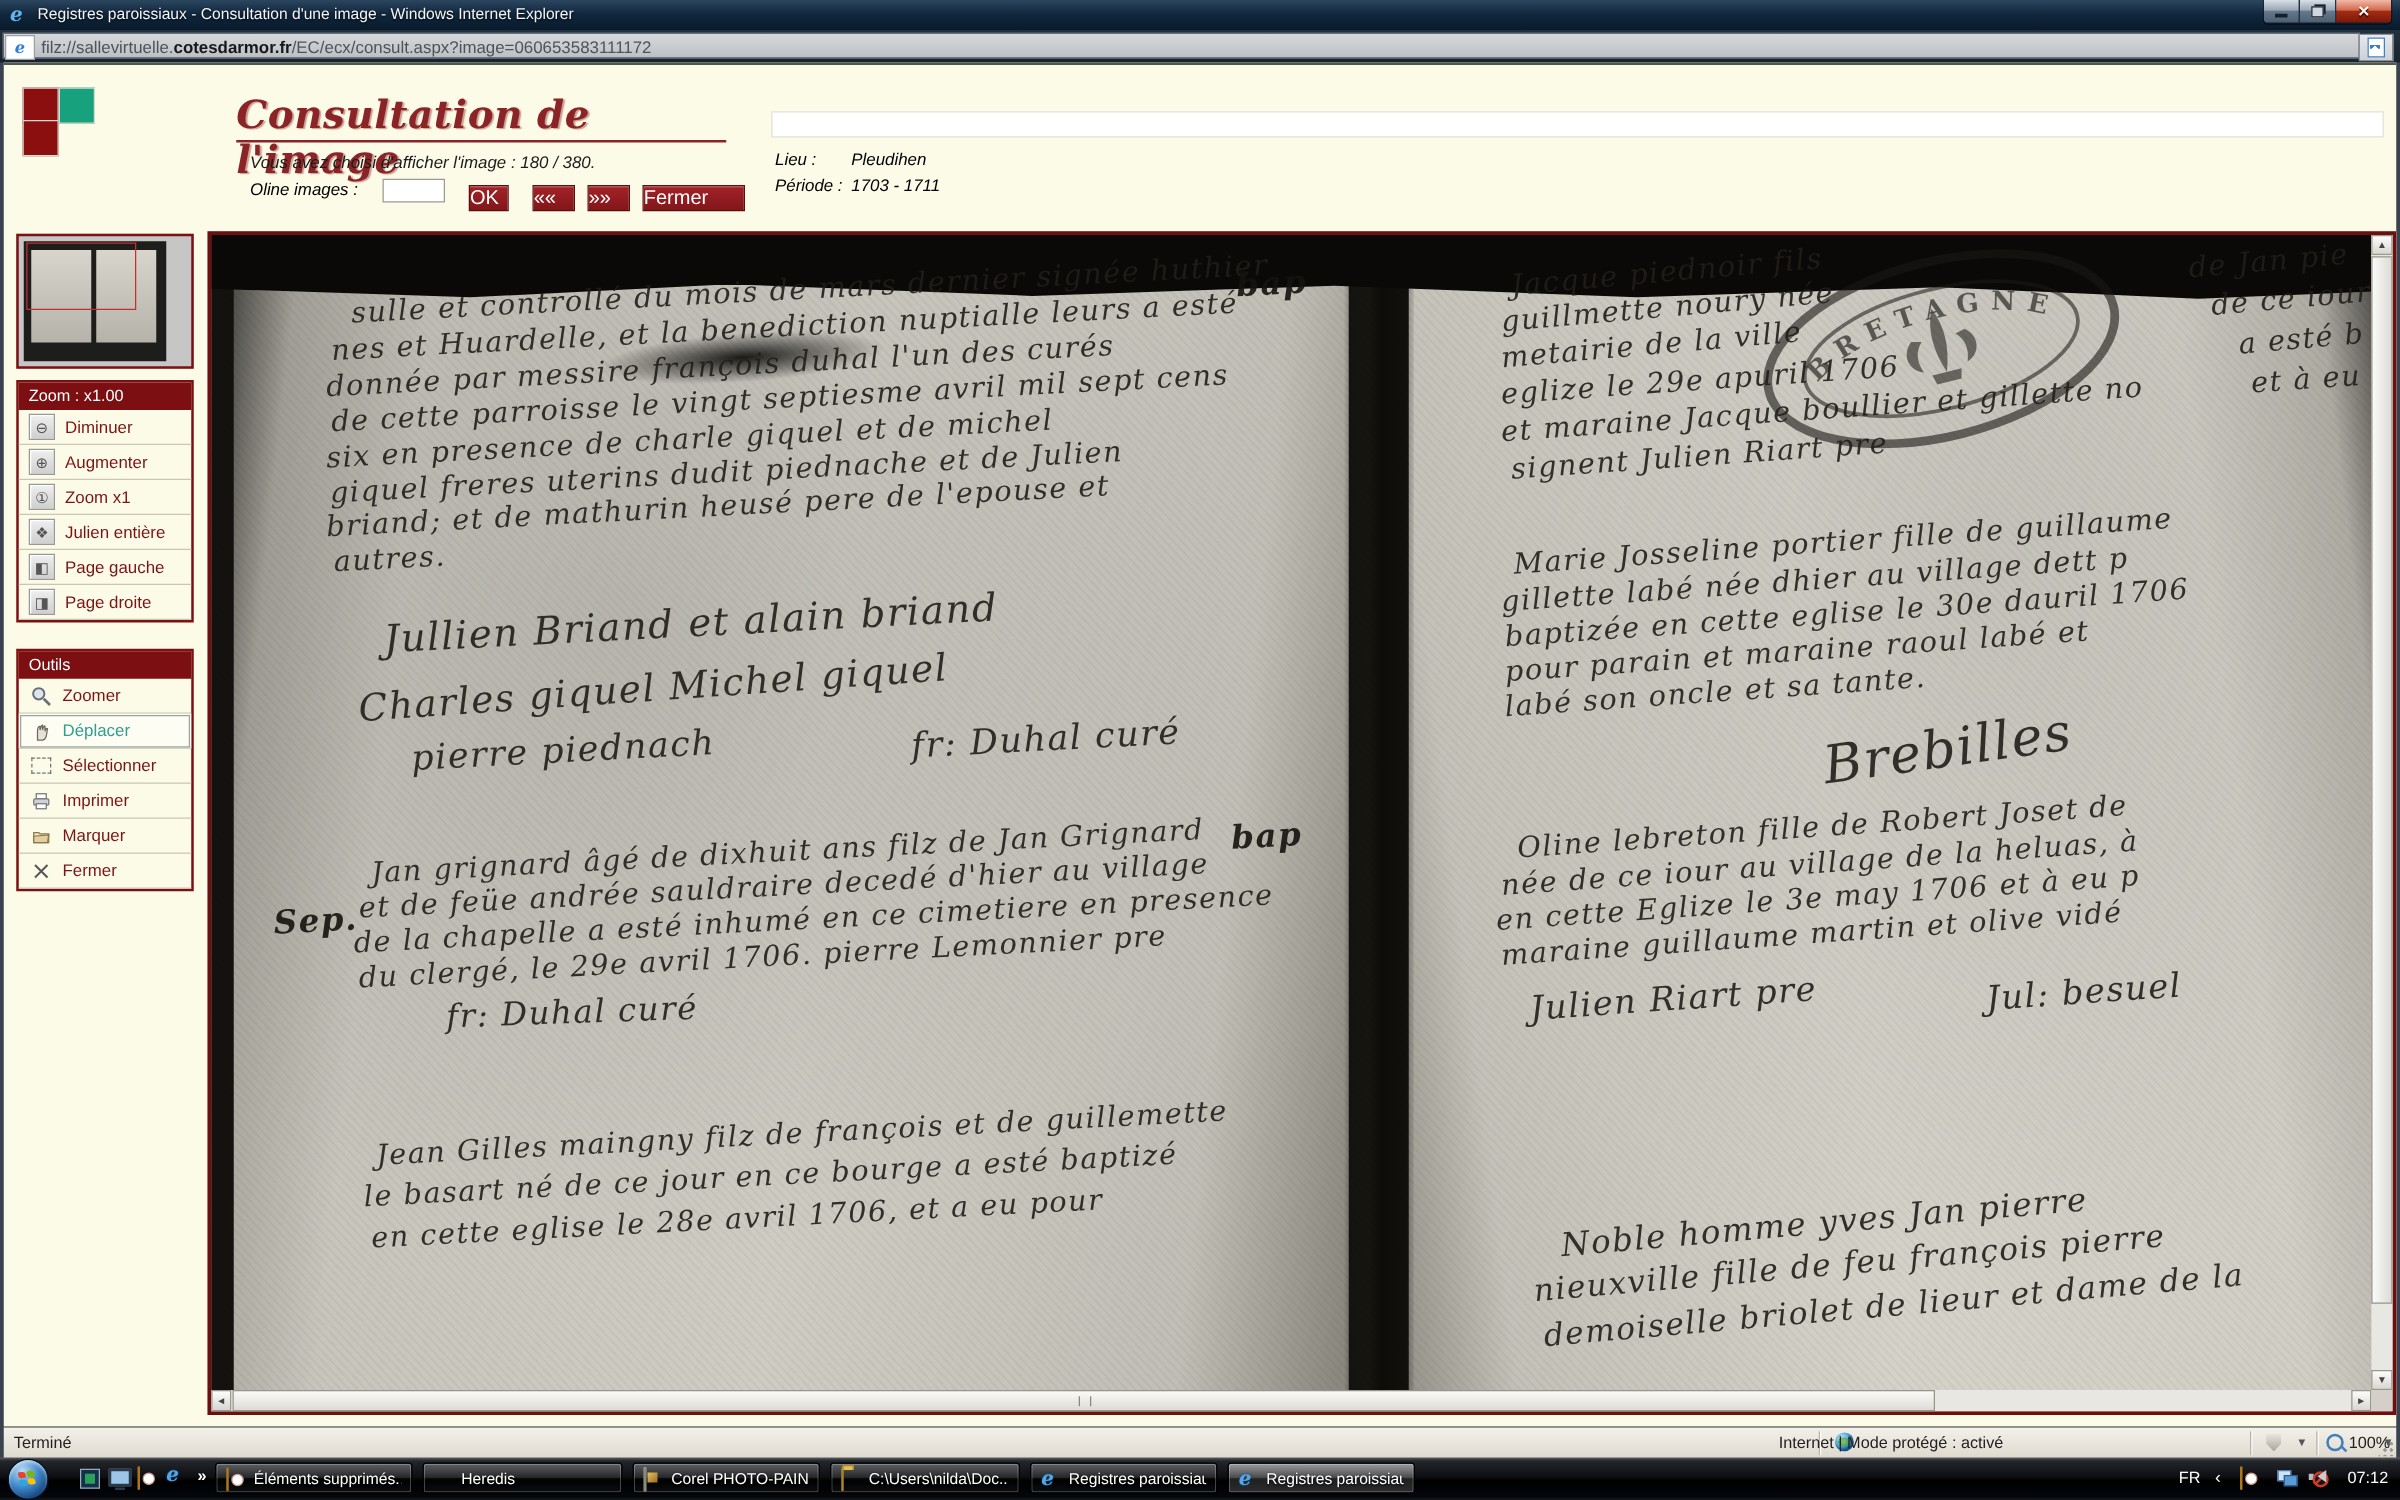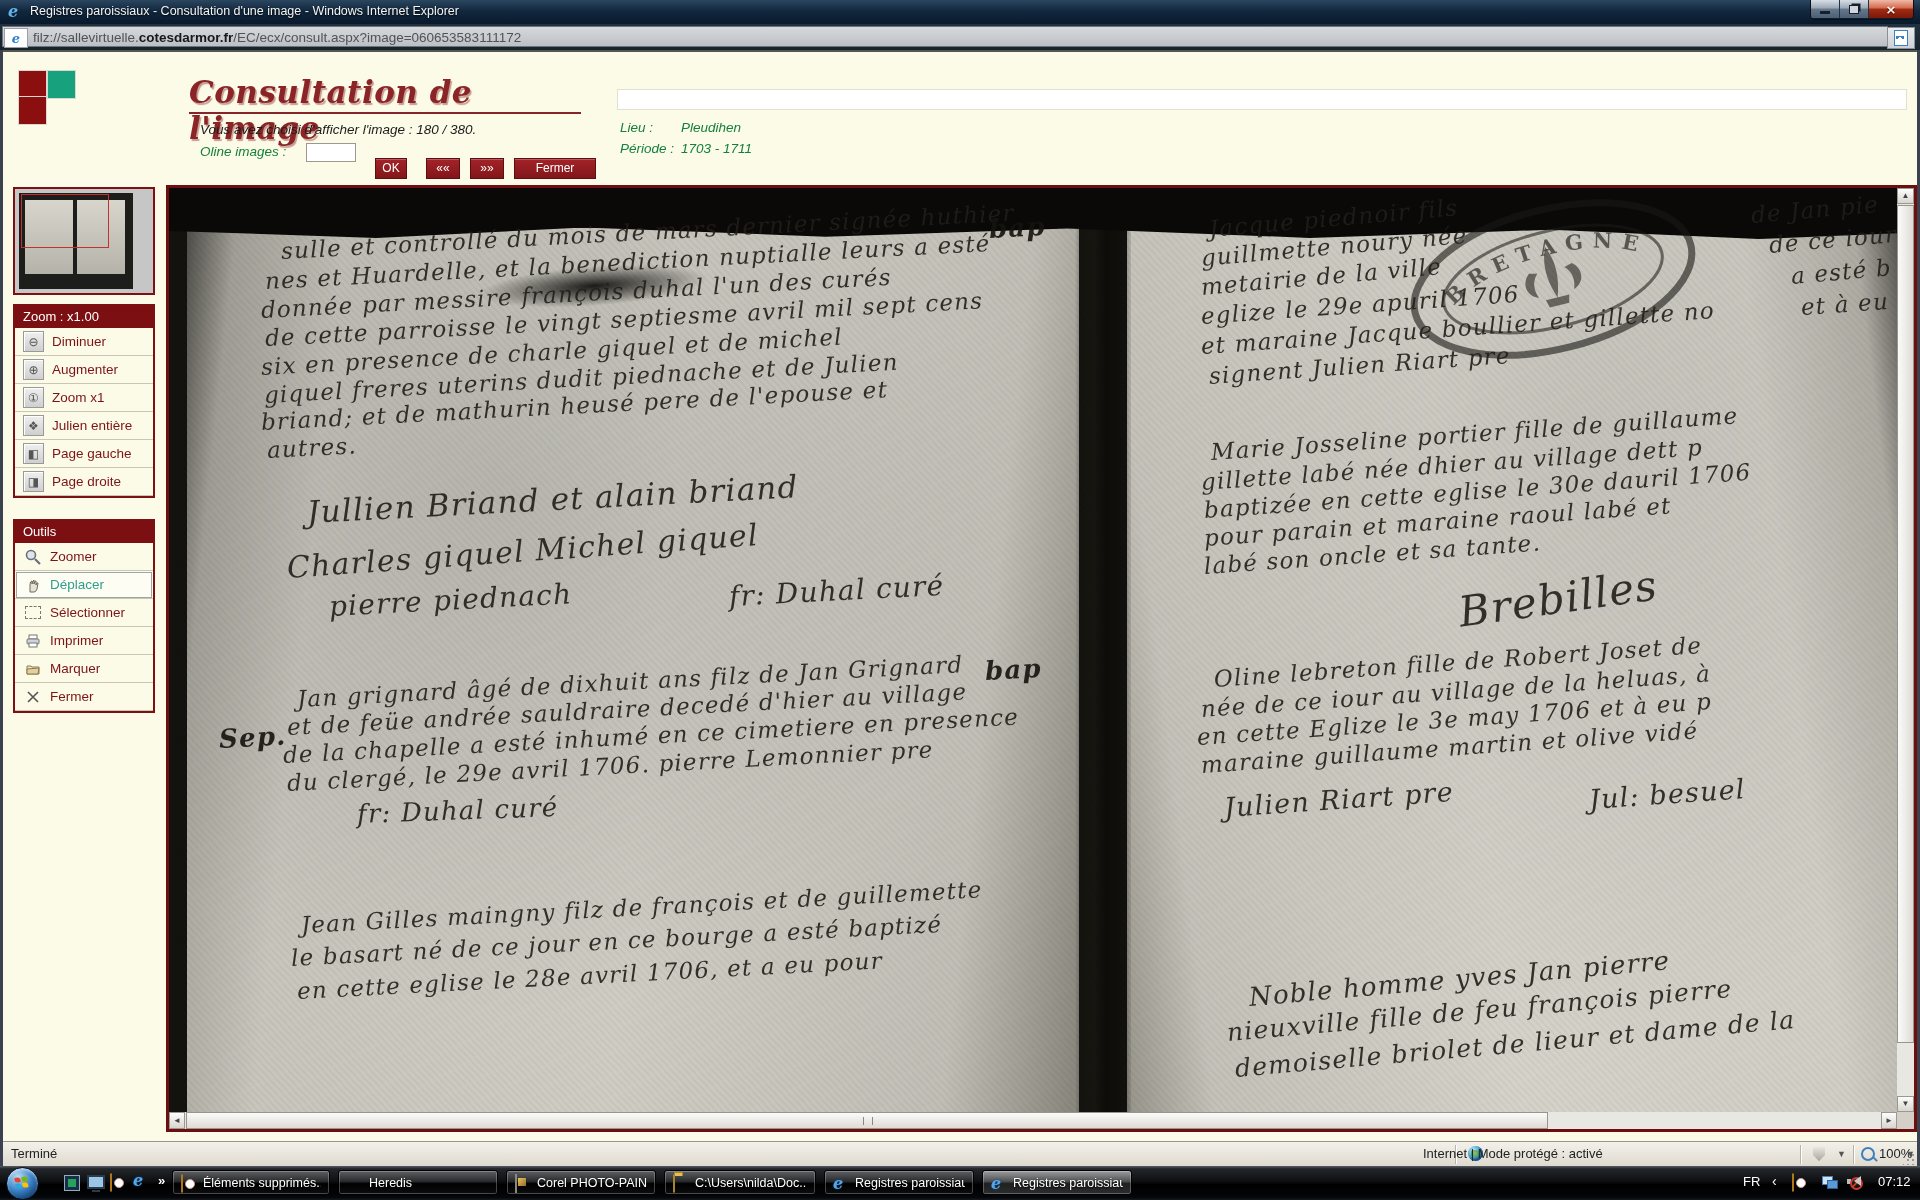--- a/index.html
+++ b/index.html
@@ -36,24 +36,24 @@
   .compat-ico::after{content:"";position:absolute;left:1px;top:5px;width:8px;height:3px;
     background:linear-gradient(135deg,#3f7fbd 40%,transparent 40%),linear-gradient(45deg,transparent 60%,#3f7fbd 60%)}
 
   
   .pagearea{position:absolute;left:3px;top:50px;width:1914px;height:1089px;background:#fcfbe7;border-top:2px solid #53584e}
   .sq{position:absolute;width:27px;height:27px;border:1px solid #d9d9cf}
   .title-script{position:absolute;left:186px;top:22px;width:392px;height:38px;border-bottom:2px solid #87262a;
     font:italic bold 31px "DejaVu Serif",serif;color:#8b2427;letter-spacing:.5px;
     text-shadow:1.5px 1.5px 1px rgba(146,62,62,.5)}
   .subtitle{position:absolute;left:197px;top:70px;font:italic 13.5px "Liberation Sans",sans-serif;color:#1c1c1c}
-  .lbl-it{font:italic 13.5px "Liberation Sans",sans-serif;color:#15803d}
+  .lbl-it{font:italic 13.5px "Liberation Sans",sans-serif;color:#000000}
   .imgnum-input{position:absolute;left:303px;top:91px;width:44px;height:15px;background:#fff;border:1px solid #9a9a90}
-  .rbtn{position:absolute;top:106px;height:19px;background:linear-gradient(#a32328,#82161a);color:#fff;
-    font-size:12px;text-align:center;line-height:19px;border:1px solid #5e0e10;box-shadow:inset 0 1px 0 rgba(255,255,255,.25)}
+  .rbtn{position:absolute;top:96px;height:19px;background:linear-gradient(#a32328,#82161a);color:#fff;
+    font-size:16px;text-align:left;line-height:19px;border:1px solid #5e0e10;box-shadow:inset 0 1px 0 rgba(255,255,255,.25)}
   .whitestrip{position:absolute;left:614px;top:37px;width:1288px;height:19px;background:#fff;border:1px solid #e2e0d2}
 
   
   .panel{position:absolute;left:10px;width:142px;border:2px solid #7b1113;background:#fcfbe7;box-sizing:border-box}
   .panel-h{background:#7b0f12;color:#fff;font-size:13px;height:22px;line-height:22px;padding-left:8px}
   .pitem{position:relative;height:27px;display:flex;align-items:center;gap:8px;padding-left:8px;
     border-bottom:1px solid #c9c6b4;cursor:pointer}
   .pico{width:19px;height:19px;background:linear-gradient(#efefef,#cfcfcf);border:1px solid #999;
     box-shadow:inset 1px 1px 0 #fff;display:flex;align-items:center;justify-content:center;
     font-size:12px;color:#555;flex:0 0 auto}

